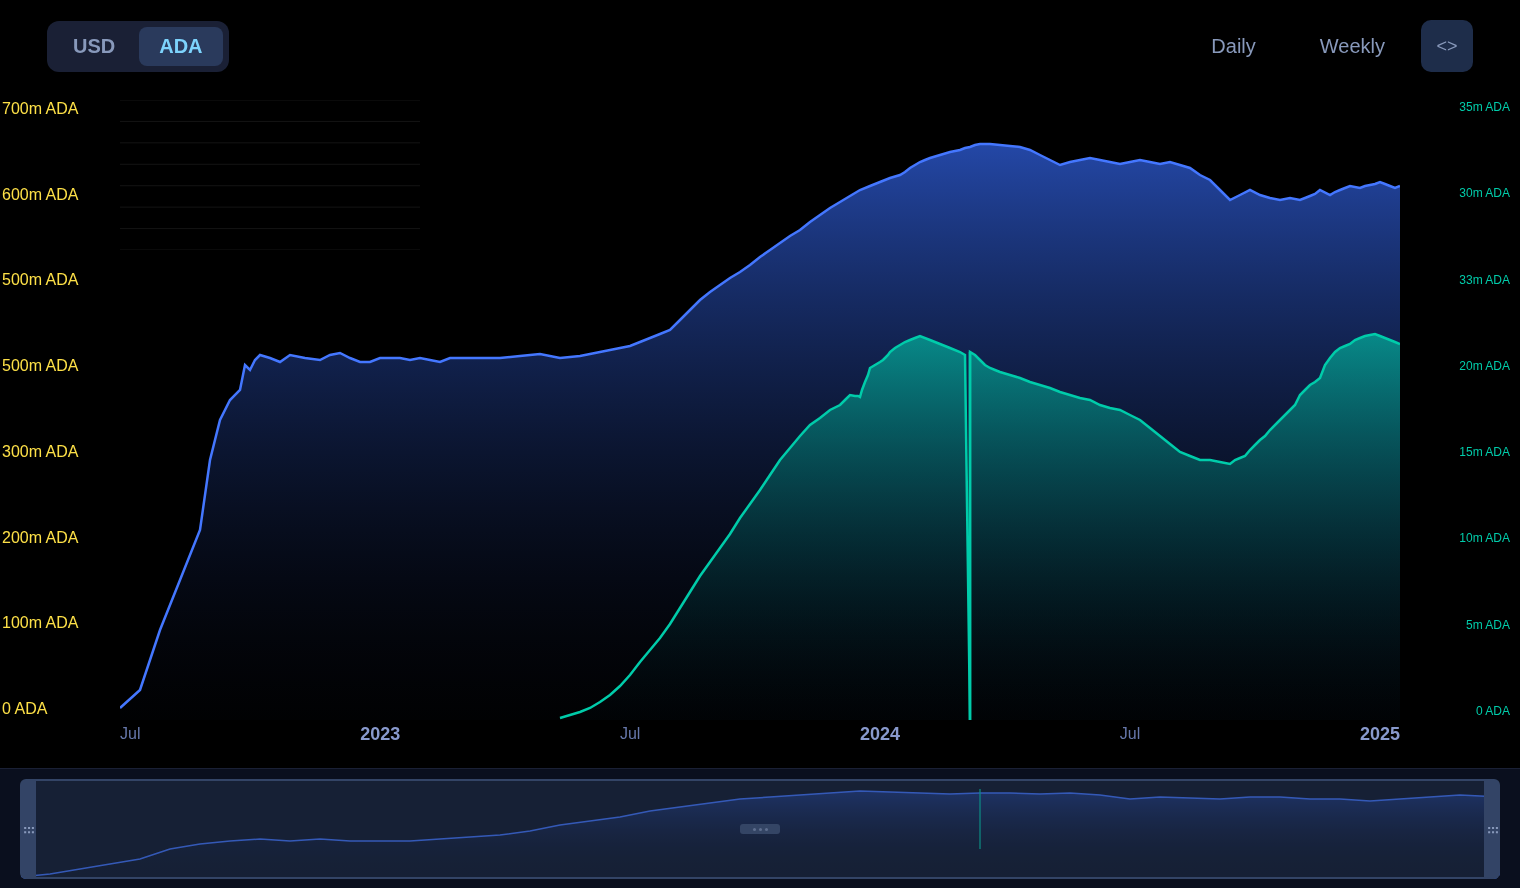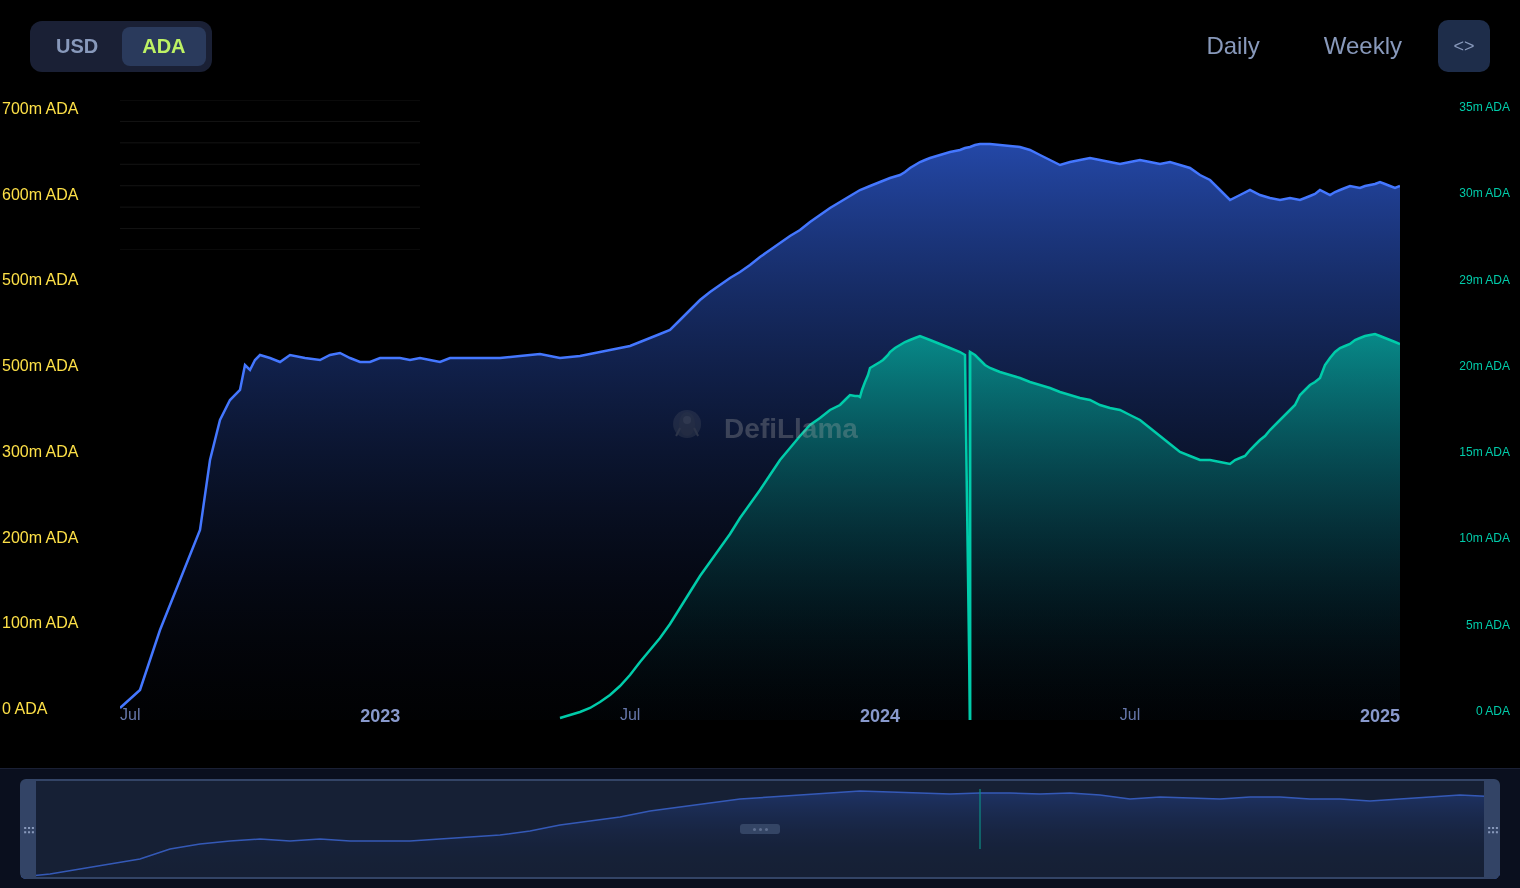--- a/index.html
+++ b/index.html
@@ -14,21 +14,21 @@
     }
 
     .top-bar {
       position: absolute;
       top: 20px;
       left: 0;
       right: 0;
       display: flex;
       align-items: center;
       justify-content: space-between;
-      padding: 0 30px;
+      padding: 0 47px;
       z-index: 10;
     }
 
     .currency-toggle {
       display: flex;
       background: #1a2035;
       border-radius: 12px;
       padding: 6px;
       gap: 4px;
     }
@@ -39,35 +39,35 @@
       border: none;
       cursor: pointer;
       font-size: 20px;
       font-weight: 600;
       background: transparent;
       color: #8899bb;
     }
 
     .currency-btn.active {
       background: #2a3a5c;
-      color: #bef264;
+      color: #7dd3fc;
     }
 
     .time-controls {
       display: flex;
       align-items: center;
       gap: 8px;
     }
 
     .time-btn {
       padding: 10px 28px;
       border-radius: 10px;
       border: none;
       cursor: pointer;
-      font-size: 24px;
+      font-size: 20px;
       font-weight: 500;
       background: transparent;
       color: #8899bb;
     }
 
     .time-btn.active {
       background: #1e2d4a;
       color: #fff;
     }
 
@@ -125,26 +125,26 @@
     }
 
     .y-label-right {
       font-size: 12px;
       color: #00ccaa;
       text-align: right;
     }
 
     .x-axis {
       position: absolute;
-      bottom: 12px;
+      bottom: 4px;
       left: 120px;
       right: 120px;
       height: 40px;
       display: flex;
-      align-items: flex-start;
+      align-items: center;
       justify-content: space-between;
       gap: 10px;
     }
 
     .x-label {
       font-size: 16px;
       color: #6677aa;
     }
 
     .x-label.bold {
@@ -834,49 +834,39 @@
          L1260,236
          L1265,238
          L1270,240
          L1275,242
          L1280,244" fill="none" stroke="#00ccaa" stroke-width="2.5"></path>
 
     <line x1="850" y1="252" x2="850" y2="620" stroke="#00ccaa" stroke-width="2.5"></line>
 
   </svg>
 
-  <div class="watermark">
-    <svg width="50" height="50" viewBox="0 0 50 50" xmlns="http://www.w3.org/2000/svg">
-      <circle cx="25" cy="20" r="14" fill="#888" opacity="0.5"></circle>
-      <ellipse cx="25" cy="20" rx="8" ry="12" fill="#666" opacity="0.5"></ellipse>
-      <circle cx="25" cy="16" r="4" fill="#999" opacity="0.6"></circle>
-      <line x1="18" y1="24" x2="14" y2="32" stroke="#777" stroke-width="2"></line>
-      <line x1="32" y1="24" x2="36" y2="32" stroke="#777" stroke-width="2"></line>
-    </svg>
-    <span class="watermark-text">DefiLlama</span>
-  </div>
 
   <div class="y-axis-left">
     <span class="y-label-left">0 ADA</span>
     <span class="y-label-left">100m ADA</span>
     <span class="y-label-left">200m ADA</span>
     <span class="y-label-left">300m ADA</span>
     <span class="y-label-left">500m ADA</span>
     <span class="y-label-left">500m ADA</span>
     <span class="y-label-left">600m ADA</span>
     <span class="y-label-left">700m ADA</span>
   </div>
 
   <div class="y-axis-right">
     <span class="y-label-right">0 ADA</span>
     <span class="y-label-right">5m ADA</span>
     <span class="y-label-right">10m ADA</span>
     <span class="y-label-right">15m ADA</span>
     <span class="y-label-right">20m ADA</span>
-    <span class="y-label-right">29m ADA</span>
+    <span class="y-label-right">33m ADA</span>
     <span class="y-label-right">30m ADA</span>
     <span class="y-label-right">35m ADA</span>
   </div>
 
   <div class="x-axis">
     <span class="x-label">Jul</span>
     <span class="x-label bold">2023</span>
     <span class="x-label">Jul</span>
     <span class="x-label bold">2024</span>
     <span class="x-label">Jul</span>

